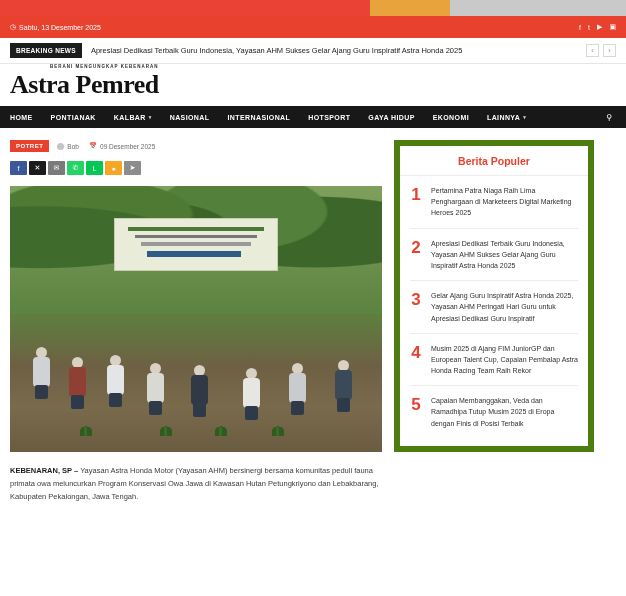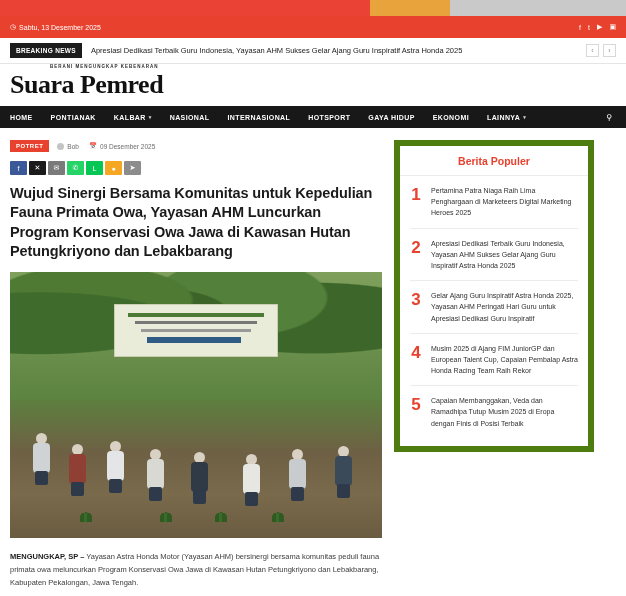--- a/index.html
+++ b/index.html
@@ -327,21 +327,21 @@
     <div class="breaking-text">Apresiasi Dedikasi Terbaik Guru Indonesia, Yayasan AHM Sukses Gelar Ajang Guru Inspiratif Astra Honda 2025</div>
     <div class="breaking-nav">
       <div class="arw">‹</div>
       <div class="arw">›</div>
     </div>
   </div>
 
   <div class="logoband">
     <div class="brand">
       <div class="kicker">BERANI MENGUNGKAP KEBENARAN</div>
-      <div class="name">Suara Pemred</div>
+      <div class="name">Astra Pemred</div>
     </div>
   </div>
 
   <div class="nav">
     <div class="nav-item">
       <span>HOME</span>
     </div>
     <div class="nav-item">
       <span>PONTIANAK</span>
     </div>
@@ -393,21 +393,20 @@
       <div class="share-row">
         <div class="share-btn" style="background:#3b5998">f</div>
         <div class="share-btn" style="background:#1b1b1b">✕</div>
         <div class="share-btn" style="background:#7a7a7a">✉</div>
         <div class="share-btn" style="background:#25d366">✆</div>
         <div class="share-btn" style="background:#06c755">L</div>
         <div class="share-btn" style="background:#f5a623">●</div>
         <div class="share-btn" style="background:#8c8c8c">➤</div>
       </div>
 
-      <h1 class="headline">Wujud Sinergi Bersama Komunitas untuk Kepedulian Fauna Primata Owa, Yayasan AHM Luncurkan Program Konservasi Owa Jawa di Kawasan Hutan Petungkriyono dan Lebakbarang</h1>
 
       <div class="photo">
         <div class="trees"></div>
         <div class="banner">
           <div class="bl1"></div>
           <div class="bl2"></div>
           <div class="bl3"></div>
           <div class="bl4"></div>
         </div>
         <div class="ground"></div>
@@ -453,21 +452,21 @@
           <div class="legs"></div>
         </div>
 
         <div class="plant" style="left:70px"></div>
         <div class="plant" style="left:150px"></div>
         <div class="plant" style="left:205px"></div>
         <div class="plant" style="left:262px"></div>
       </div>
 
       <p class="body-text">
-        <b>MENGUNGKAP, SP –</b><span> Yayasan Astra Honda Motor (Yayasan AHM) bersinergi bersama komunitas peduli fauna primata owa meluncurkan Program Konservasi Owa Jawa di Kawasan Hutan Petungkriyono dan Lebakbarang, Kabupaten Pekalongan, Jawa Tengah.</span>
+        <b>KEBENARAN, SP –</b><span> Yayasan Astra Honda Motor (Yayasan AHM) bersinergi bersama komunitas peduli fauna primata owa meluncurkan Program Konservasi Owa Jawa di Kawasan Hutan Petungkriyono dan Lebakbarang, Kabupaten Pekalongan, Jawa Tengah.</span>
       </p>
 
     </div>
 
     <div class="sidebar">
       <div class="widget">
         <div class="widget-title">Berita Populer</div>
         <div class="hr-thin"></div>
         <div class="pop-list">
           <div class="pop-item">

